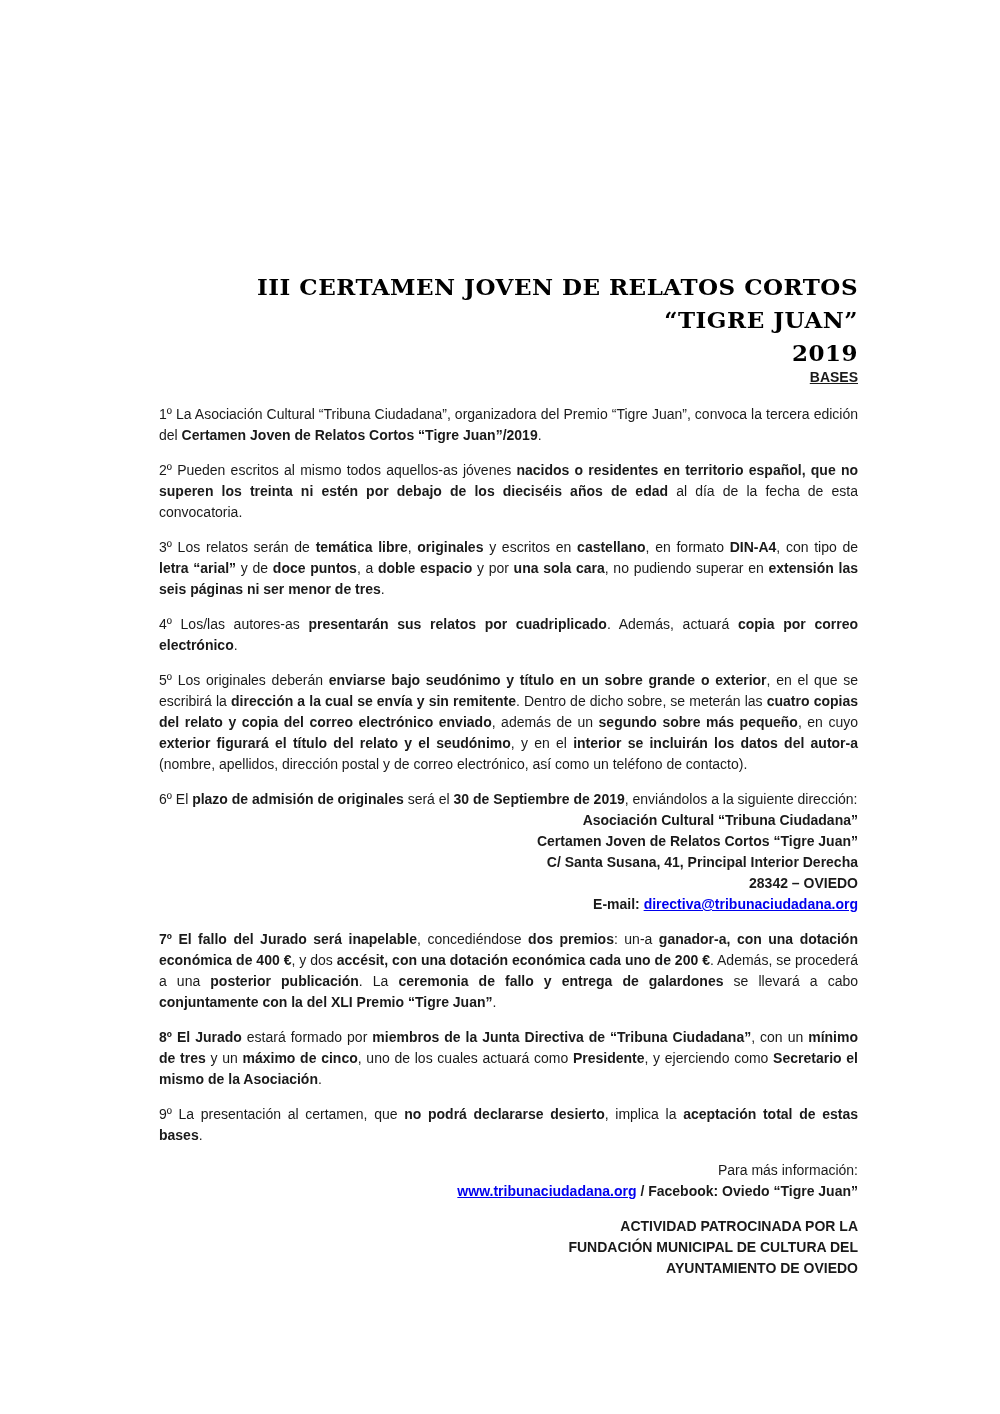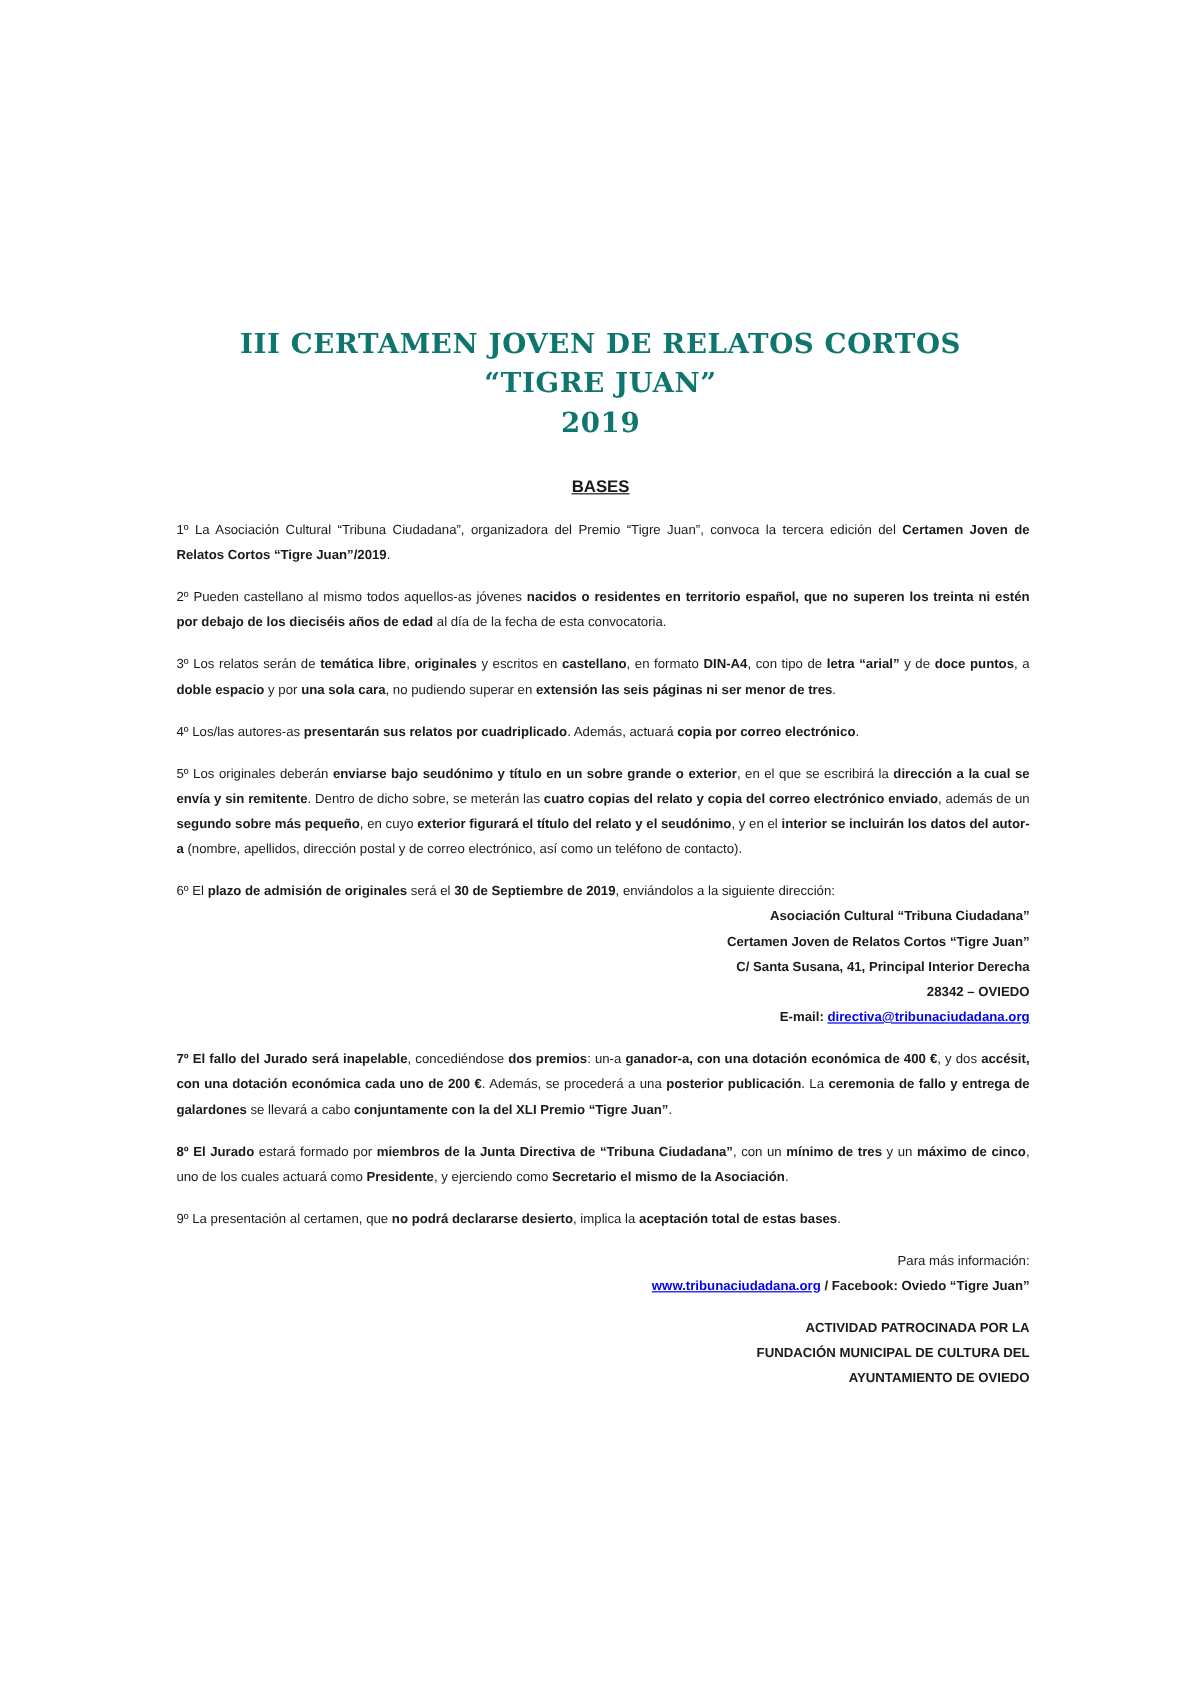--- a/index.html
+++ b/index.html
@@ -21,35 +21,34 @@
     left: 143px;
     top: 270px;
     width: 715px;
   }
   .doc-title {
     font-family: "DejaVu Serif", serif;
     font-weight: bold;
     font-size: 23px;
     line-height: 33px;
     letter-spacing: 0.5px;
-    text-align: center;
-    color: #0f766e;
+    text-align: right;
+    color: #000000;
   }
   .bases {
-    text-align: center;
+    text-align: right;
     font-size: 14px;
     font-weight: bold;
-    margin-top: 28px;
     margin-bottom: 19px;
   }
   .bases span { text-decoration: underline; }
   .para {
-    font-size: 11px;
+    font-size: 14px;
     line-height: 21px;
-    margin: 0 0 14px 4px;
+    margin: 0 0 14px 16px;
     text-align: justify;
   }
   .para.center { text-align: right; }
   .para.tight { margin-bottom: 0; }
   .b { font-weight: bold; }
   a.lnk {
     color: var(--link-color, #0000EE);
     font-weight: bold;
     text-decoration: underline;
     cursor: pointer;
@@ -66,21 +65,21 @@
       <div>“TIGRE JUAN”</div>
       <div>2019</div>
     </div>
 
     <div class="bases">
       <span>BASES</span>
     </div>
 
     <div>
         <p class="para"><span>1º La Asociación Cultural “Tribuna Ciudadana”, organizadora del Premio “Tigre Juan”, convoca la tercera edición del </span><span class="b">Certamen Joven de Relatos Cortos “Tigre Juan”/2019</span><span>.</span></p>
-        <p class="para"><span>2º Pueden castellano al mismo todos aquellos-as jóvenes </span><span class="b">nacidos o residentes en territorio español, que no superen los treinta ni estén por debajo de los dieciséis años de edad</span><span> al día de la fecha de esta convocatoria.</span></p>
+        <p class="para"><span>2º Pueden escritos al mismo todos aquellos-as jóvenes </span><span class="b">nacidos o residentes en territorio español, que no superen los treinta ni estén por debajo de los dieciséis años de edad</span><span> al día de la fecha de esta convocatoria.</span></p>
         <p class="para"><span>3º Los relatos serán de </span><span class="b">temática libre</span><span>, </span><span class="b">originales</span><span> y escritos en </span><span class="b">castellano</span><span>, en formato </span><span class="b">DIN-A4</span><span>, con tipo de </span><span class="b">letra “arial”</span><span> y de </span><span class="b">doce puntos</span><span>, a </span><span class="b">doble espacio</span><span> y por </span><span class="b">una sola cara</span><span>, no pudiendo superar en </span><span class="b">extensión las seis páginas ni ser menor de tres</span><span>.</span></p>
         <p class="para"><span>4º Los/las autores-as </span><span class="b">presentarán sus relatos por cuadriplicado</span><span>. Además, actuará </span><span class="b">copia por correo electrónico</span><span>.</span></p>
         <p class="para"><span>5º Los originales deberán </span><span class="b">enviarse bajo seudónimo y título en un sobre grande o exterior</span><span>, en el que se escribirá la </span><span class="b">dirección a la cual se envía y sin remitente</span><span>. Dentro de dicho sobre, se meterán las </span><span class="b">cuatro copias del relato y copia del correo electrónico enviado</span><span>, además de un </span><span class="b">segundo sobre más pequeño</span><span>, en cuyo </span><span class="b">exterior figurará el título del relato y el seudónimo</span><span>, y en el </span><span class="b">interior se incluirán los datos del autor-a</span><span> (nombre, apellidos, dirección postal y de correo electrónico, así como un teléfono de contacto).</span></p>
         <p class="para tight"><span>6º El </span><span class="b">plazo de admisión de originales</span><span> será el </span><span class="b">30 de Septiembre de 2019</span><span>, enviándolos a la siguiente dirección:</span></p>
         <p class="para center tight"><span class="b">Asociación Cultural “Tribuna Ciudadana”</span></p>
         <p class="para center tight"><span class="b">Certamen Joven de Relatos Cortos “Tigre Juan”</span></p>
         <p class="para center tight"><span class="b">C/ Santa Susana, 41, Principal Interior Derecha</span></p>
         <p class="para center tight"><span class="b">28342 – OVIEDO</span></p>
         <p class="para center"><span class="b">E-mail: </span><a class="lnk" href="#">directiva@tribunaciudadana.org</a></p>
         <p class="para"><span class="b">7º </span><span class="b">El fallo del Jurado será inapelable</span><span>, concediéndose </span><span class="b">dos premios</span><span>: un-a </span><span class="b">ganador-a, con una dotación económica de 400 €</span><span>, y dos </span><span class="b">accésit, con una dotación económica cada uno de 200 €</span><span>. Además, se procederá a una </span><span class="b">posterior publicación</span><span>. La </span><span class="b">ceremonia de fallo y entrega de galardones</span><span> se llevará a cabo </span><span class="b">conjuntamente con la del XLI Premio “Tigre Juan”</span><span>.</span></p>

